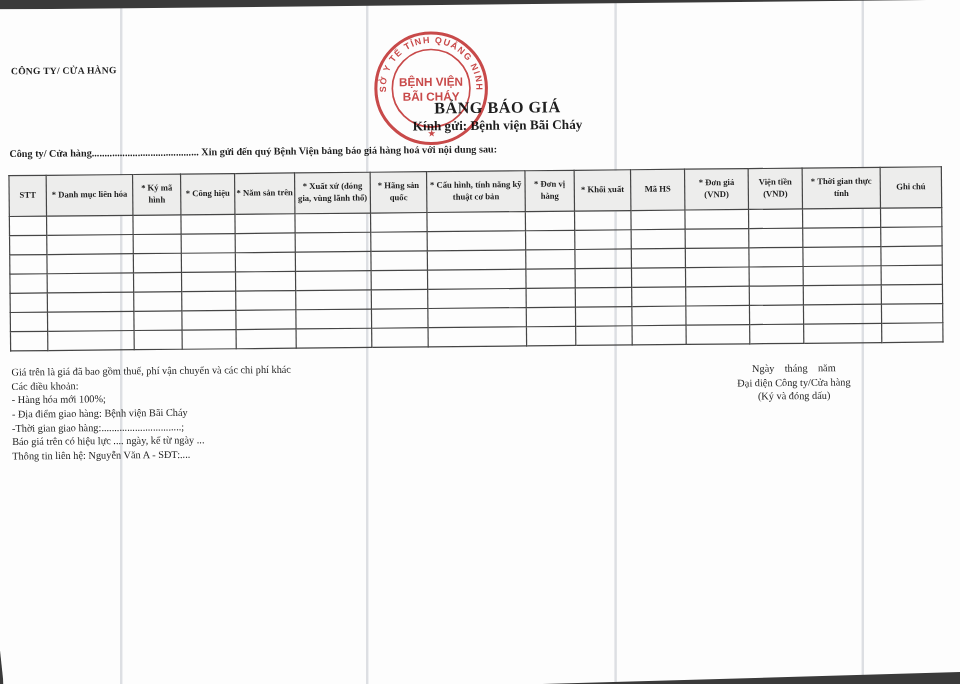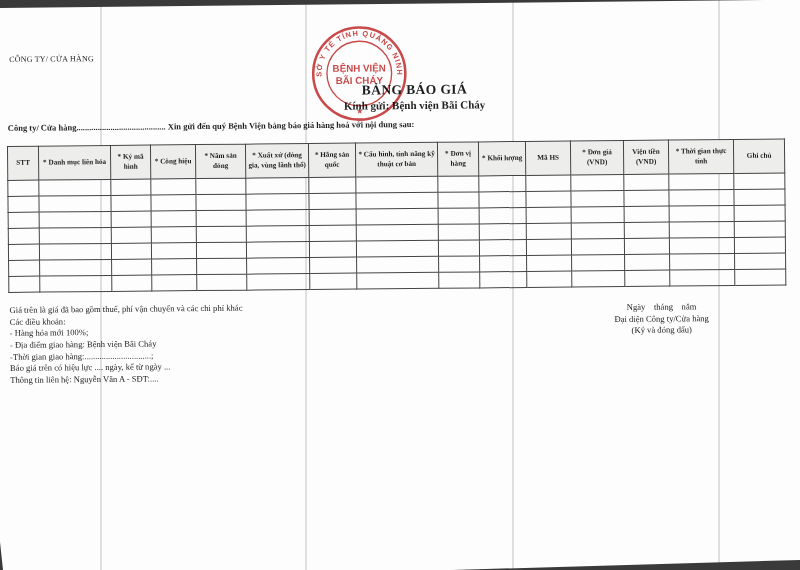--- a/index.html
+++ b/index.html
@@ -26,21 +26,21 @@
   }
 
   
   .wedge { position:absolute; z-index:10; background:var(--scan_edge, #3a3a3a); }
   .wedge-top   { top:0; left:0; width:772px; height:8px; clip-path:polygon(0 0,100% 0,0 100%); }
   .wedge-bottom{ bottom:0; right:0; width:348px; height:10px; clip-path:polygon(0 100%,100% 0,100% 100%); }
   .wedge-left  { bottom:0; left:0; width:3px; height:28px; clip-path:polygon(0 0,100% 100%,0 100%); }
 
   .company {
     position:absolute; left:10px; top:55px;
-    font-size:8px; font-weight:normal; letter-spacing:.2px;
+    font-size:8px; font-weight:bold; letter-spacing:.2px;
   }
 
   .title-block { position:absolute; left:308px; top:86px; width:214px; text-align:center; }
   .doc-title   { font-size:13.5px; font-weight:bold; letter-spacing:.4px; }
   .recipient   { font-size:11px; font-weight:bold; margin-top:1px; }
 
   .stamp {
     position:absolute; left:311px; top:28px; width:98px; height:98px;
     mix-blend-mode:multiply; opacity:.92; z-index:3;
   }
@@ -117,26 +117,26 @@
           <col style="width: 45px;">
           <col style="width: 65px;">
           <col style="width: 51px;">
         </colgroup>
       <thead>
         <tr>
             <th>STT</th>
             <th>* Danh mục liên hóa</th>
             <th>* Ký mã hình</th>
             <th>* Công hiệu</th>
-            <th>* Năm sản đóng</th>
+            <th>* Năm sản trên</th>
             <th>* Xuất xứ (đóng gia, vùng lãnh thổ)</th>
             <th>* Hãng sản quốc</th>
             <th>* Cấu hình, tính năng kỹ thuật cơ bản</th>
             <th>* Đơn vị hàng</th>
-            <th>* Khối lượng</th>
+            <th>* Khối xuất</th>
             <th>Mã HS</th>
             <th>* Đơn giá (VND)</th>
             <th>Viện tiền (VND)</th>
             <th>* Thời gian thực tính</th>
             <th>Ghi chú</th>
           </tr>
       </thead>
       <tbody>
           <tr>
             <td></td>

